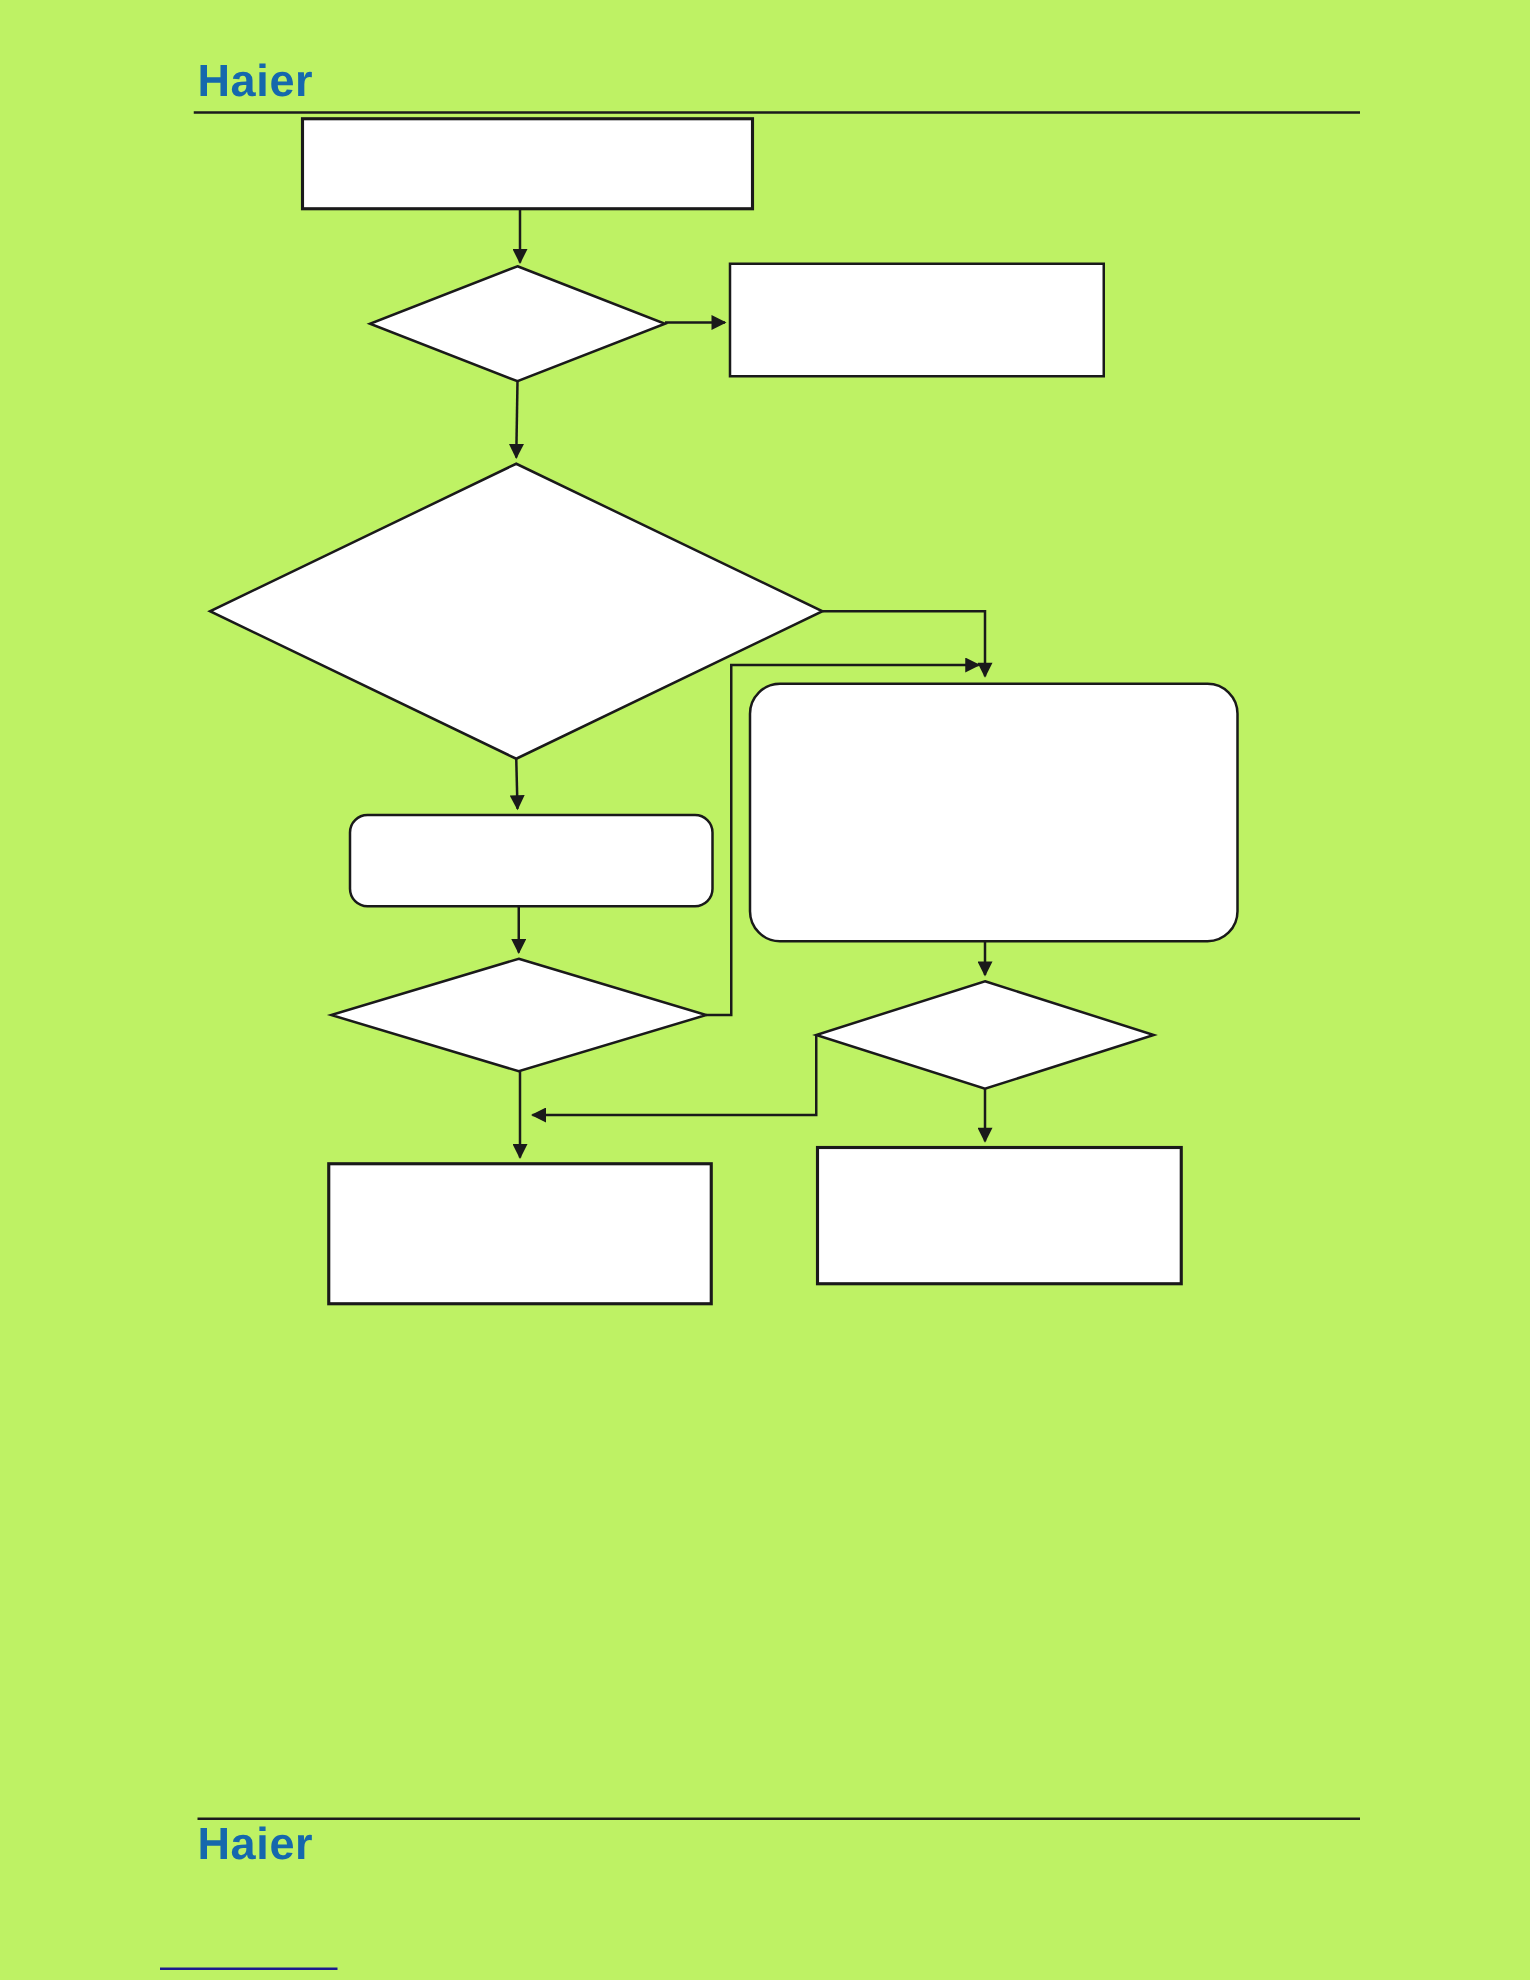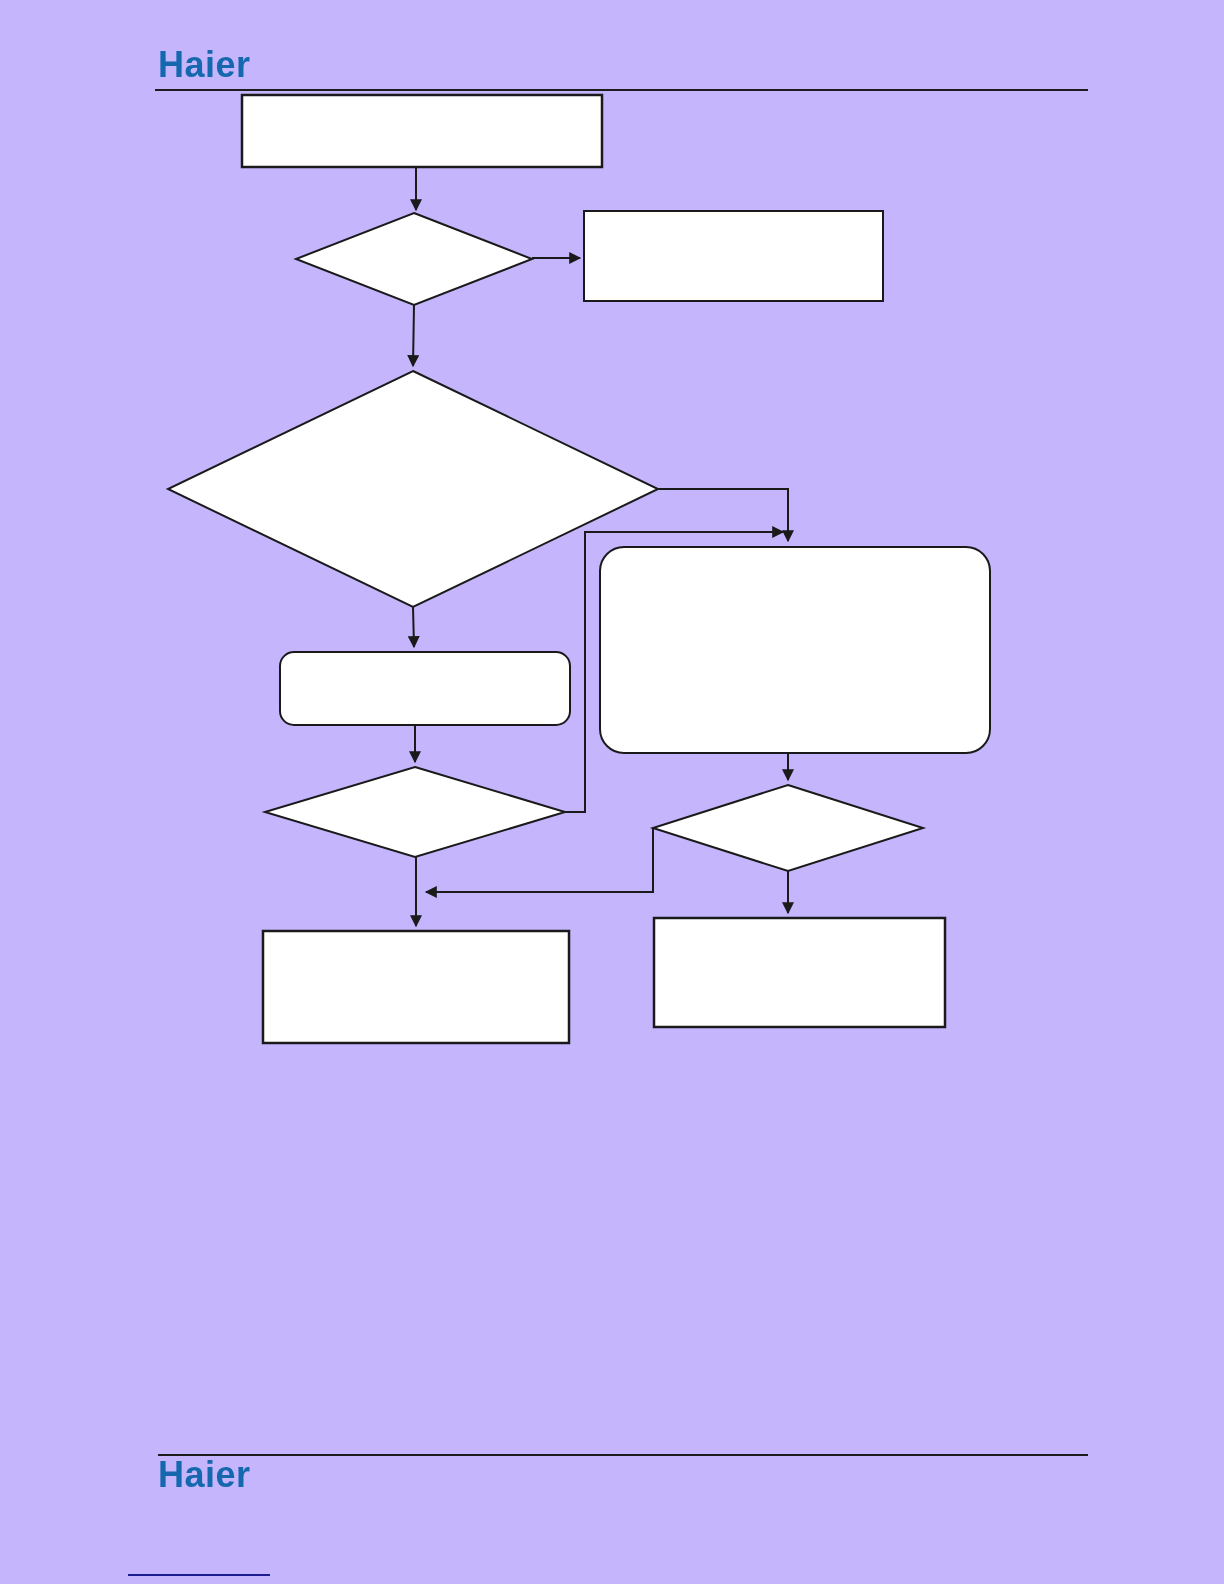--- a/index.html
+++ b/index.html
@@ -1,20 +1,20 @@
 <!DOCTYPE html>
 <html><head>
 <meta charset="utf-8">
 <style>
   html, body { margin: 0; padding: 0; background: #ffffff; }
   .page {
     position: relative;
     width: 1224px;
     height: 1584px;
-    background: #c4b5fd;
+    background: #bef264;
     overflow: hidden;
     font-family: "Liberation Sans", sans-serif;
   }
   .logo {
     position: absolute;
     font-weight: bold;
     font-size: 36px;
     line-height: 40px;
     letter-spacing: 0.5px;
     user-select: none;

